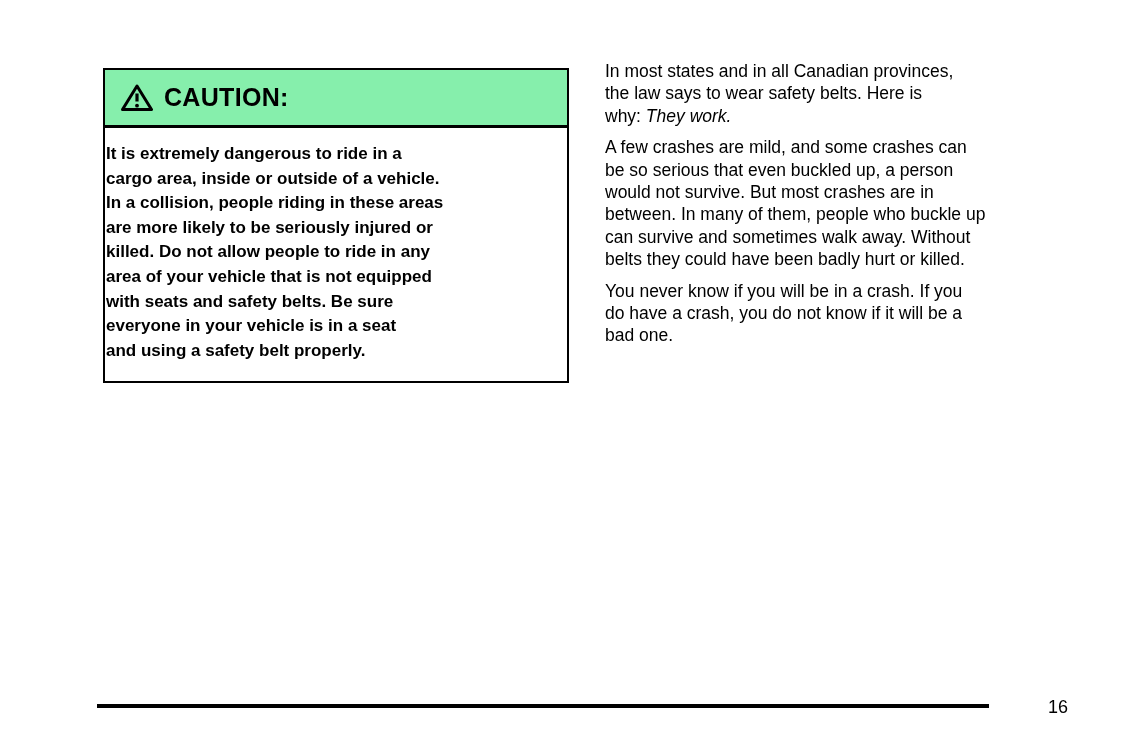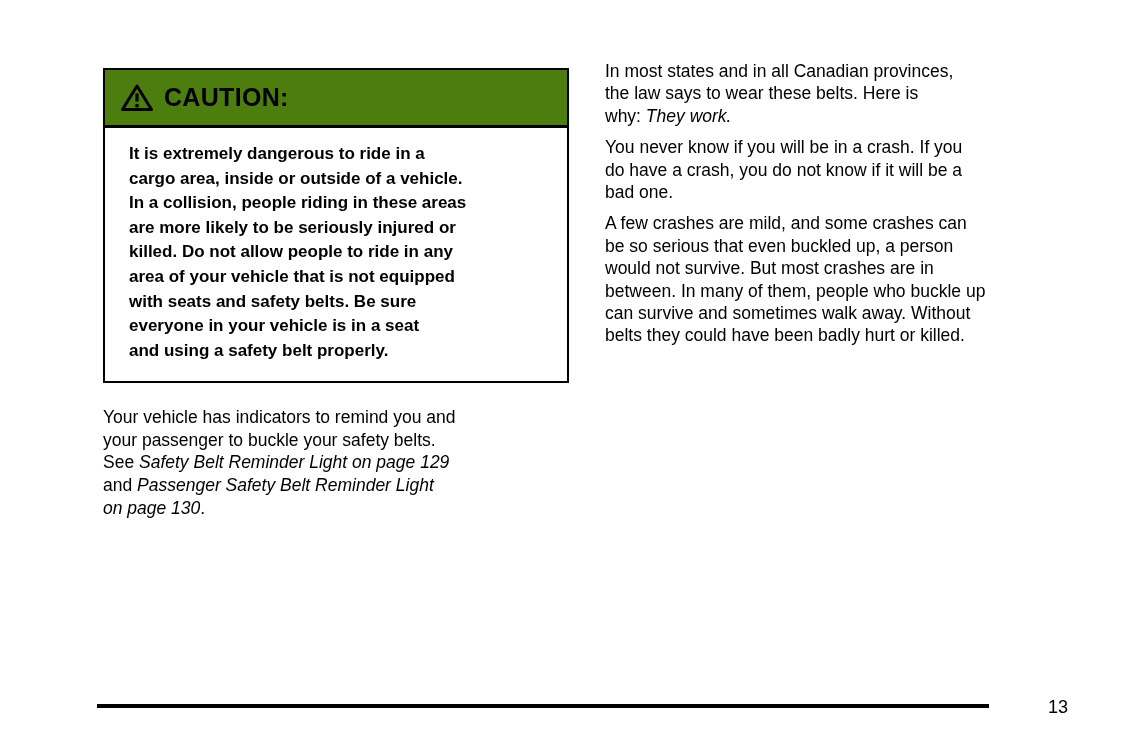--- a/index.html
+++ b/index.html
@@ -18,36 +18,36 @@
   }
 
   
   .caution-box {
     position: absolute;
     left: 103px; top: 68px;
     width: 466px;
     border: 2px solid #000;
   }
   .caution-header {
-    background: #4d7c0f;
+    background: #86efac;
     border-bottom: 3px solid #000;
     height: 58px;
     display: flex;
     align-items: center;
     padding-left: 16px;
     gap: 11px;
   }
   .warn-icon { display: inline-flex; align-items: center; }
   .caution-title {
     font-size: 25px;
     font-weight: bold;
     letter-spacing: 0.3px;
   }
   .caution-body {
-    padding: 14px 16px 18px 24px;
+    padding: 14px 16px 18px 1px;
   }
   .caution-body p {
     font-size: 17px;
     font-weight: bold;
     line-height: 24.6px;
     white-space: pre-line;
   }
 
   
   .left-para {
@@ -110,37 +110,32 @@
 In a collision, people riding in these areas
 are more likely to be seriously injured or
 killed. Do not allow people to ride in any
 area of your vehicle that is not equipped
 with seats and safety belts. Be sure
 everyone in your vehicle is in a seat
 and using a safety belt properly.</p>
     </div>
   </div>
 
-  <p class="left-para"><span>Your vehicle has indicators to remind you and
-your passenger to buckle your safety belts.
-See </span><em>Safety Belt Reminder Light on page 129</em><span>
-and </span><em>Passenger Safety Belt Reminder Light
-on page 130</em><span>.</span></p>
 
   <div class="right-col">
     <p><span>In most states and in all Canadian provinces,
-the law says to wear these belts. Here is
+the law says to wear safety belts. Here is
 why: </span><em>They work.</em></p>
-    <p>You never know if you will be in a crash. If you
-do have a crash, you do not know if it will be a
-bad one.</p>
     <p>A few crashes are mild, and some crashes can
 be so serious that even buckled up, a person
 would not survive. But most crashes are in
 between. In many of them, people who buckle up
 can survive and sometimes walk away. Without
 belts they could have been badly hurt or killed.</p>
+    <p>You never know if you will be in a crash. If you
+do have a crash, you do not know if it will be a
+bad one.</p>
   </div>
 
   <div class="footer-rule"></div>
-  <div class="page-number">13</div>
+  <div class="page-number">16</div>
 
 </div>
 
 </body></html>

